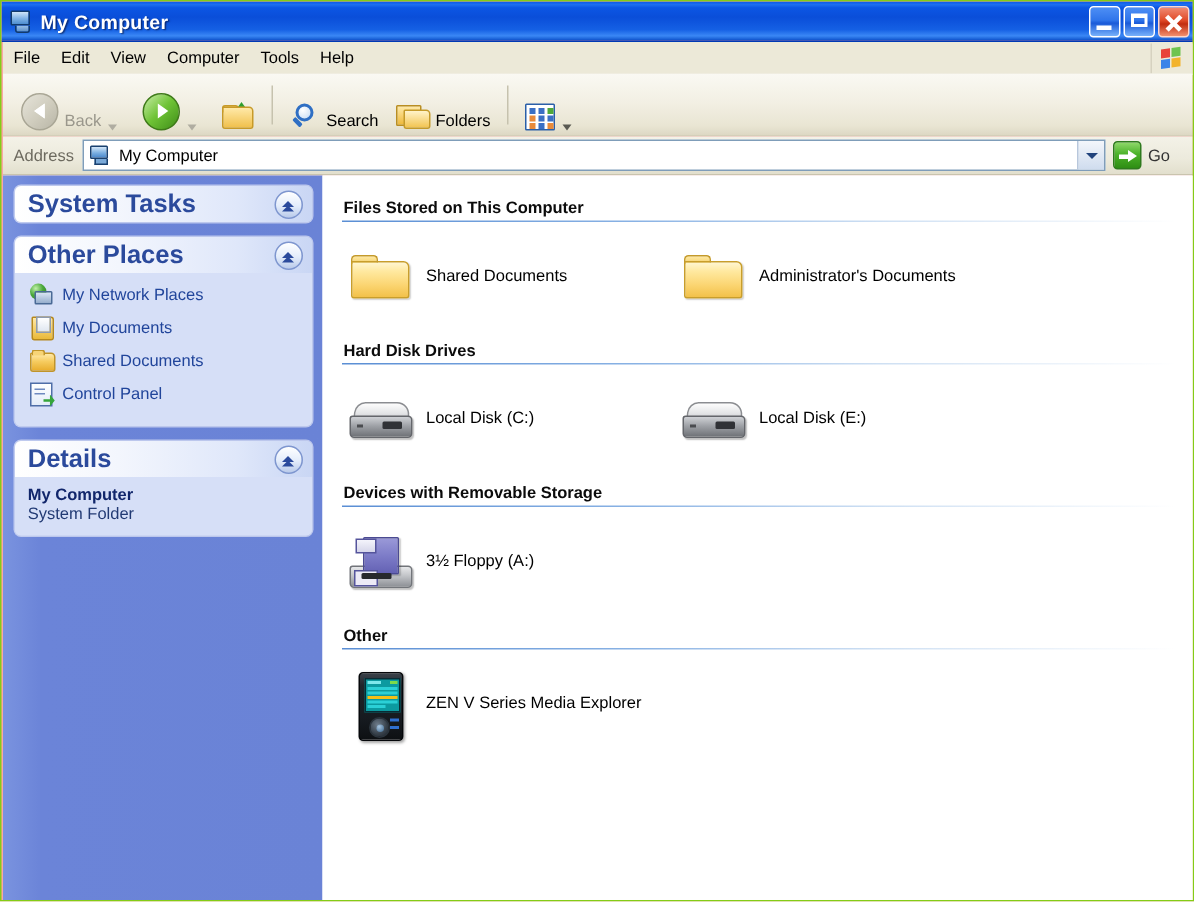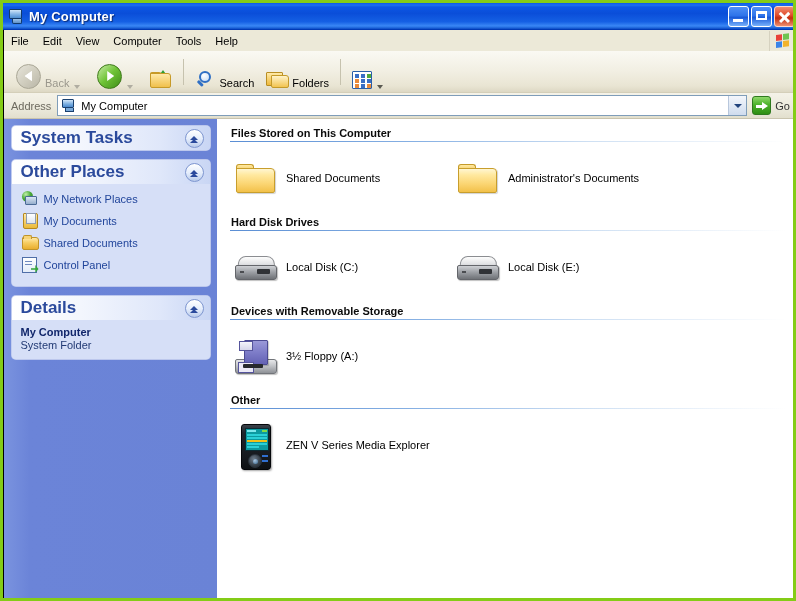--- a/index.html
+++ b/index.html
@@ -11,22 +11,22 @@
     font-family: "Liberation Sans", sans-serif;
     font-size: 11px;
     -webkit-font-smoothing: none;
   }
 
   #window {
     position: relative;
     width: 796px;
     height: 601px;
     box-sizing: border-box;
-    background: #000000;
-    border: 3px solid #84cc16;
+    background: #fca5a5;
+    border: 1px solid #84cc16;
     overflow: hidden;
   }
 
   
   #titlebar {
     position: absolute;
     left: 0; top: 0;
     width: 796px;
     height: 27px;
     box-sizing: border-box;
@@ -369,21 +369,21 @@
   #address-drop .cv {
     width: 0; height: 0;
     border-left: 4px solid transparent;
     border-right: 4px solid transparent;
     border-top: 4px solid #21437c;
   }
   #go-button {
     display: flex;
     align-items: center;
     height: 22px;
-    margin-right: 6px;
+    margin-right: 14px;
     cursor: default;
     padding: 0 2px;
   }
   .go-sq {
     width: 19px; height: 19px;
     box-sizing: border-box;
     border: 1px solid #2f7a1e;
     border-radius: 3px;
     background: linear-gradient(to bottom, #8fd86a 0%, #4cb22a 45%, #2f8e14 100%);
     position: relative;
@@ -608,21 +608,21 @@
   }
 
   
   #content {
     flex: 1;
     background: #ffffff;
     padding: 8px 12px 0 12px;
     box-sizing: border-box;
     overflow: hidden;
   }
-  .group { margin-bottom: 2px; }
+  .group { margin-bottom: 2px; margin-top: 8px; }
   .group-title {
     font-size: 11px;
     font-weight: bold;
     color: #0b0b0b;
     margin-bottom: 2px;
     padding-left: 1px;
   }
   .group-rule {
     height: 1px;
     background: linear-gradient(to right, #5a8ed4 0%, #89b2e4 35%, #cfe0f3 65%, #ffffff 100%);

